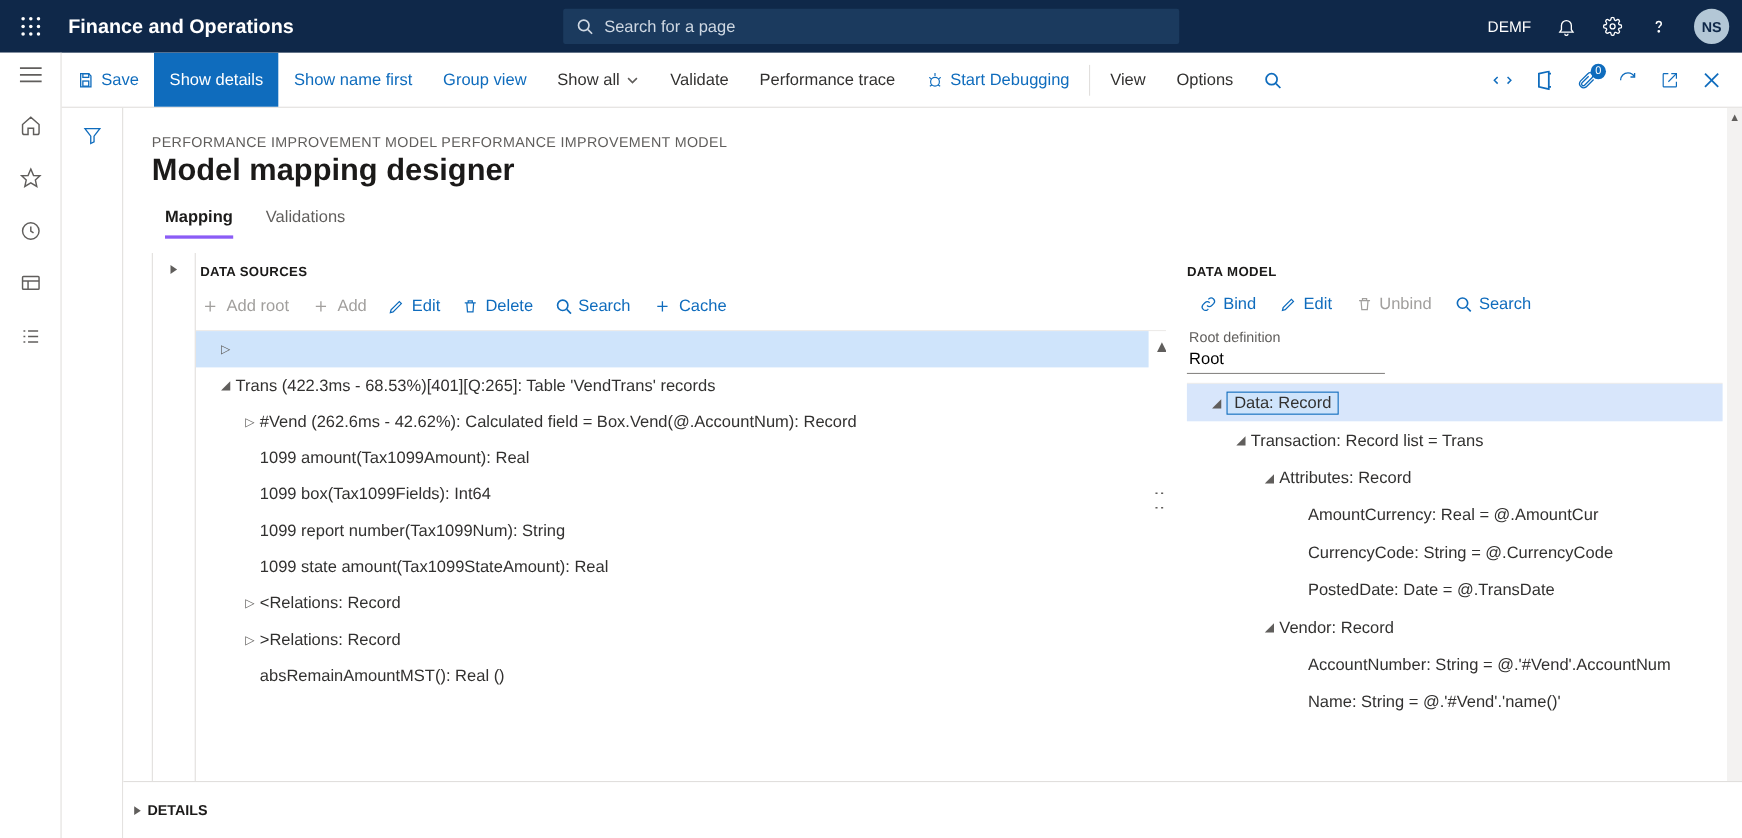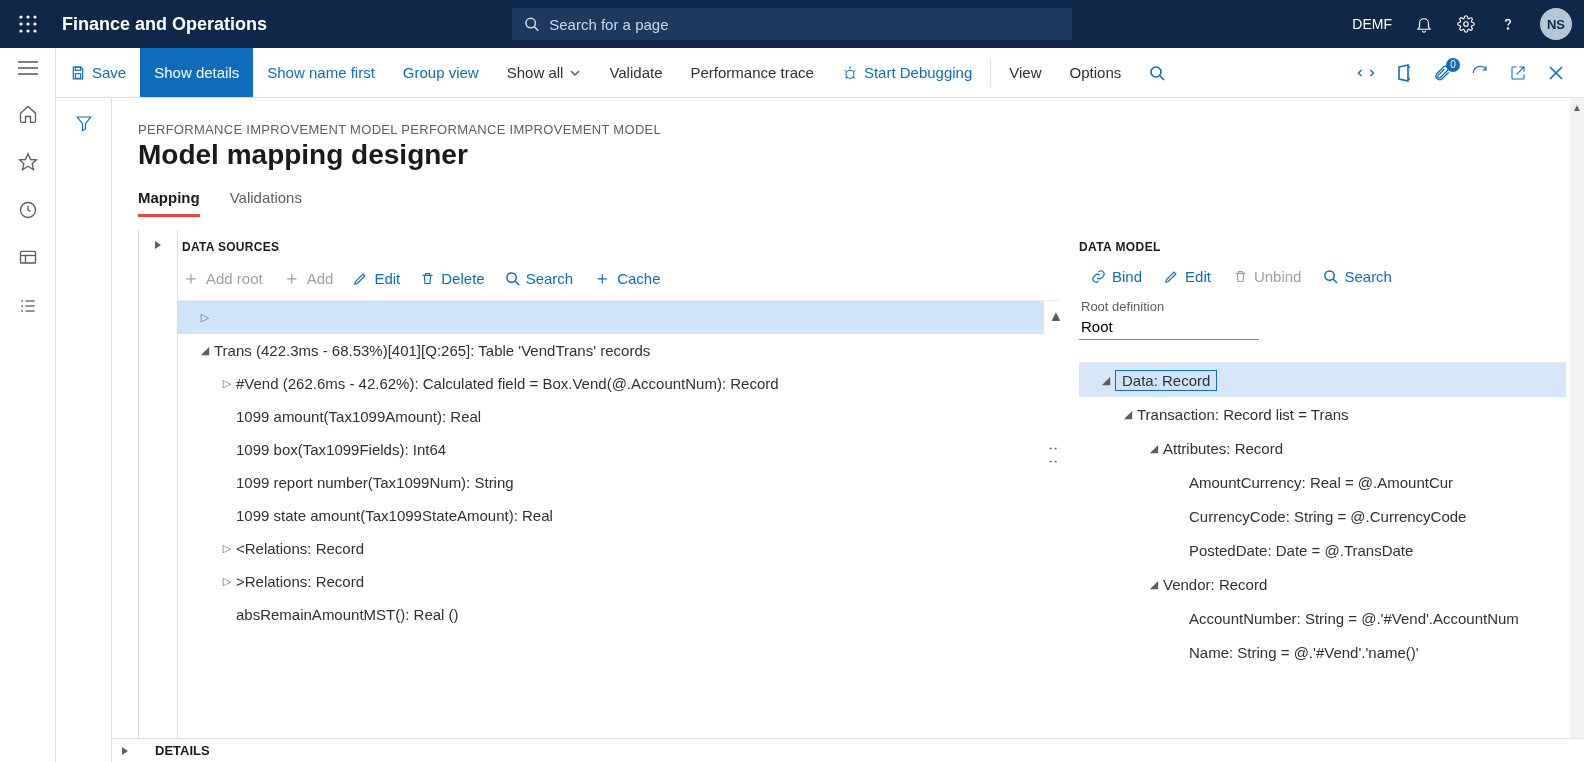--- a/index.html
+++ b/index.html
@@ -38,21 +38,21 @@
   .filter-strip { width:56px; border-right:1px solid #e1dfdd; display:flex; justify-content:center; padding-top:16px; }
   .filter-strip svg { color:#0f6cbd; }
 
   
   .main { flex:1; display:flex; flex-direction:column; padding: 24px 0 0 26px; overflow:hidden; position:relative; }
   .breadcrumb { font-size:13px; letter-spacing:0.3px; color:#605e5c; text-transform:uppercase; }
   .page-title { font-size:28px; font-weight:600; margin-top:2px; color:#1b1a19; }
 
   .tabs { display:flex; gap:30px; margin-top:18px; font-size:15px; border-bottom:1px solid transparent; }
   .tab { padding-bottom:8px; cursor:pointer; color:#605e5c; }
-  .tab.active { color:#1b1a19; font-weight:600; border-bottom:3px solid #ef4444; }
+  .tab.active { color:#1b1a19; font-weight:600; border-bottom:3px solid #8b5cf6;margin-left:12px; }
 
   .editor-row { flex:1; display:flex; min-height:0; margin-top:12px; }
   .gutter { width:40px; border:1px solid #e1dfdd; border-top:none; border-bottom:none; display:flex; justify-content:center; padding-top:10px; color:#605e5c; }
 
   .panel { flex:1; display:flex; flex-direction:column; padding-right:8px; min-width:0; }
   .panel-header { font-size:12px; font-weight:700; letter-spacing:0.3px; color:#1b1a19; padding:10px 0 4px 4px; }
   .panel-toolbar { display:flex; align-items:center; gap:20px; padding:8px 0 10px 4px; font-size:15px; color:#605e5c; }
   .tool { display:flex; align-items:center; gap:6px; cursor:pointer; }
   .tool.blue { color:#0f6cbd; }
   .tool.disabled { color:#a19f9d; }
@@ -67,34 +67,34 @@
   .node.selected { background:#cfe4fb; }
   .node.selected .label { border:1px solid #0f6cbd; padding:1px 4px; background:#cfe4fb; }
   .label { white-space:nowrap; }
 
   
   .dm { width:506px; border-left:1px solid transparent; padding:0 18px 0 0; position:relative; }
   .dm-title { font-size:12px; font-weight:700; letter-spacing:0.4px; color:#1b1a19; padding:10px 0 6px 0; }
   .dm-toolbar { display:flex; gap:22px; padding:8px 0 10px 12px; font-size:15px; }
   .dm-toolbar .tool.blue { color:#0f6cbd; }
   .field-lbl { font-size:13px; color:#605e5c; padding-left:2px; margin-top:4px; }
-  .field-val { border:none; border-bottom:1px solid #8a8886; font-size:15px; padding:4px 2px; background:transparent; outline:none; width:180px; margin-bottom:14px; }
+  .field-val { border:none; border-bottom:1px solid #8a8886; font-size:15px; padding:4px 2px; background:transparent; outline:none; width:180px; margin-bottom:0; }
   .dm-tree { border-top:1px solid #edebe9; margin-top:8px; font-size:15px; }
   .dm-tree .node { height:34px; }
   .dm-tree .selected { background:#d8e6fb; }
   .dm-tree .selected .label { border:1px solid #0f6cbd; padding:1px 6px; }
 
   .scroll-hint { position:absolute; right:0; top:0; bottom:0; width:14px; background:#f3f2f1; }
   .scroll-hint .up, .scroll-hint .down { position:absolute; left:2px; font-size:10px; color:#605e5c; }
   .scroll-hint .up { top:4px; }
   .scroll-hint .down { bottom:4px; }
 
   .vsplit { width:10px; display:flex; align-items:center; justify-content:center; color:#a19f9d; font-size:12px; cursor:col-resize; }
 
-  .details-bar { position:absolute; bottom:0; left:0; right:0; height:24px; border-top:1px solid #e1dfdd; display:flex; align-items:center; padding-left:8px; font-size:13px; font-weight:700; color:#1b1a19; gap:25px; background:#fff; }
+  .details-bar { position:absolute; bottom:0; left:0; right:0; height:52px; border-top:1px solid #e1dfdd; display:flex; align-items:center; padding-left:8px; font-size:13px; font-weight:700; color:#1b1a19; gap:4px; background:#fff; }
   .inner-scroll { display:flex; align-items:center; justify-content:center; width:12px; color:#605e5c; }
 
   svg { display:block; }
 </style>
 </head>
 <body>
 
 <div class="topbar">
   <div class="waffle">
     <svg width="18" height="18" viewBox="0 0 18 18" fill="#fff">

